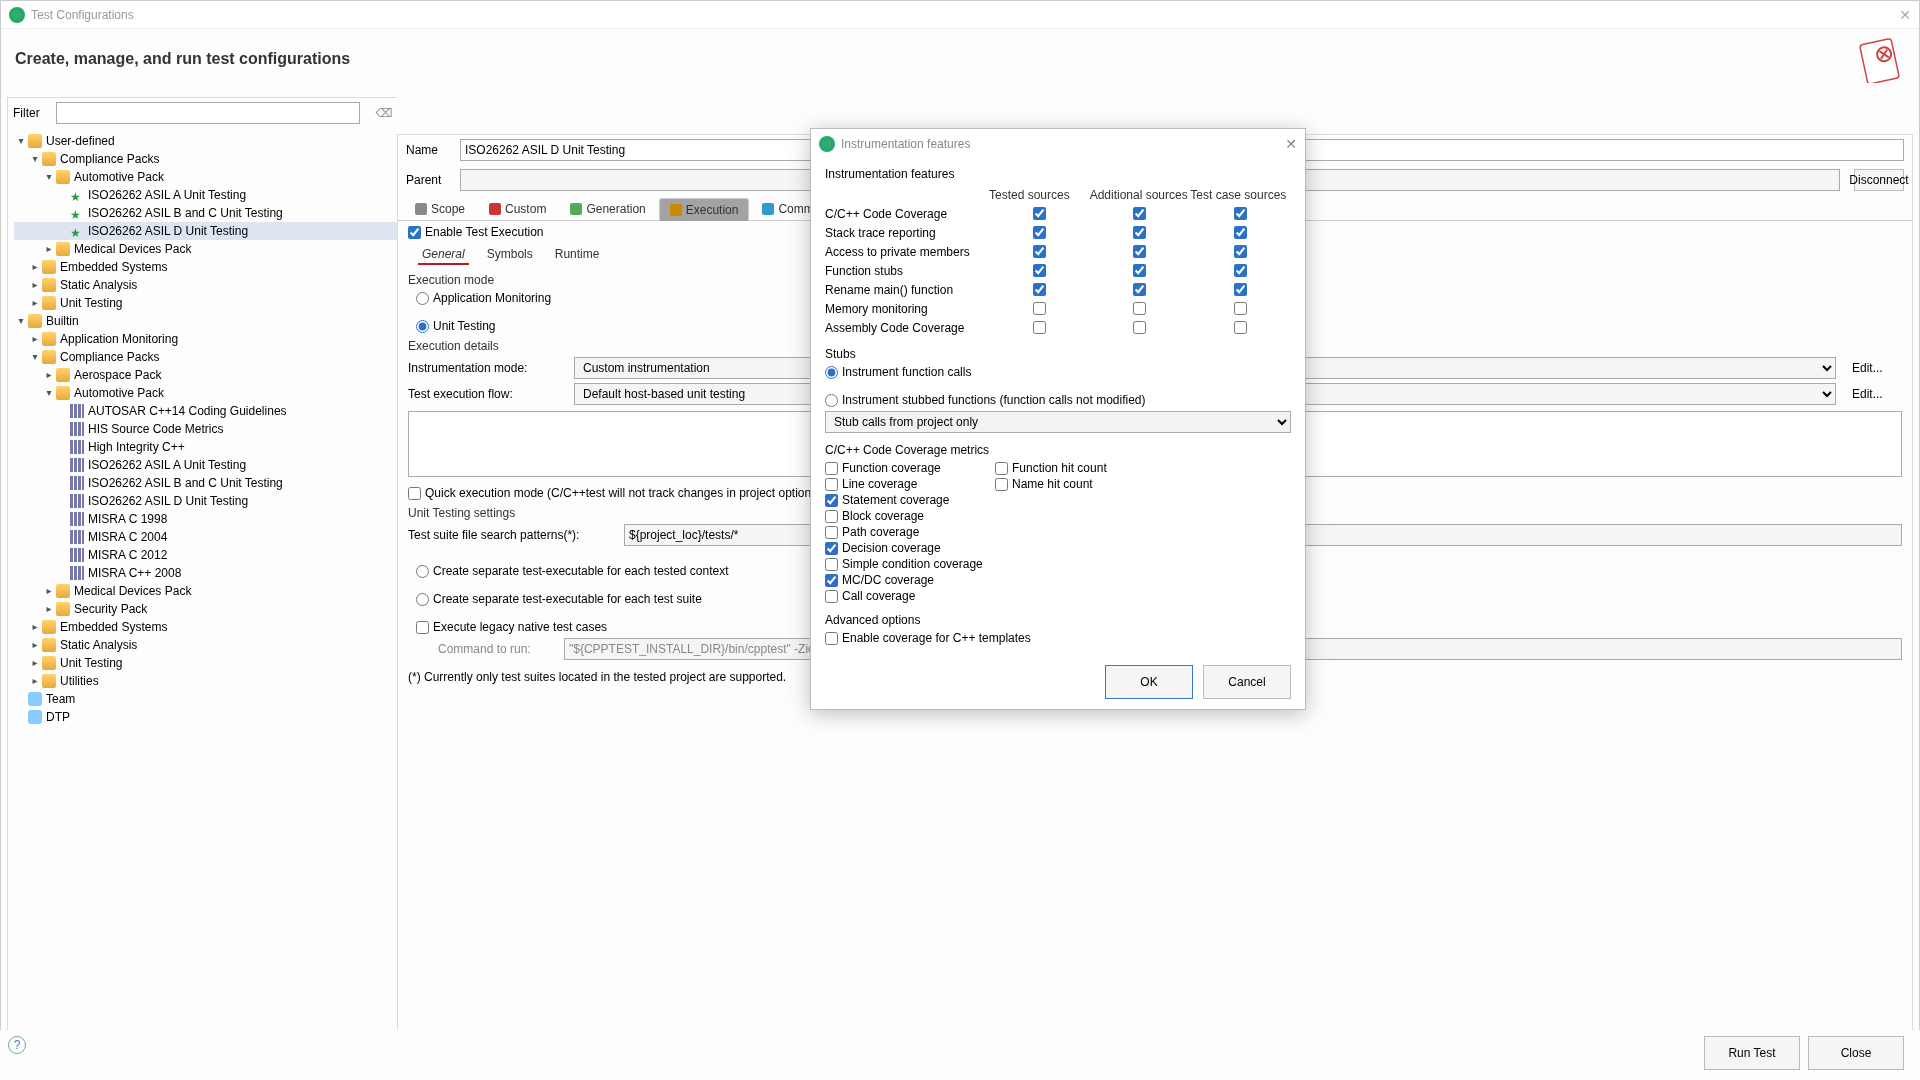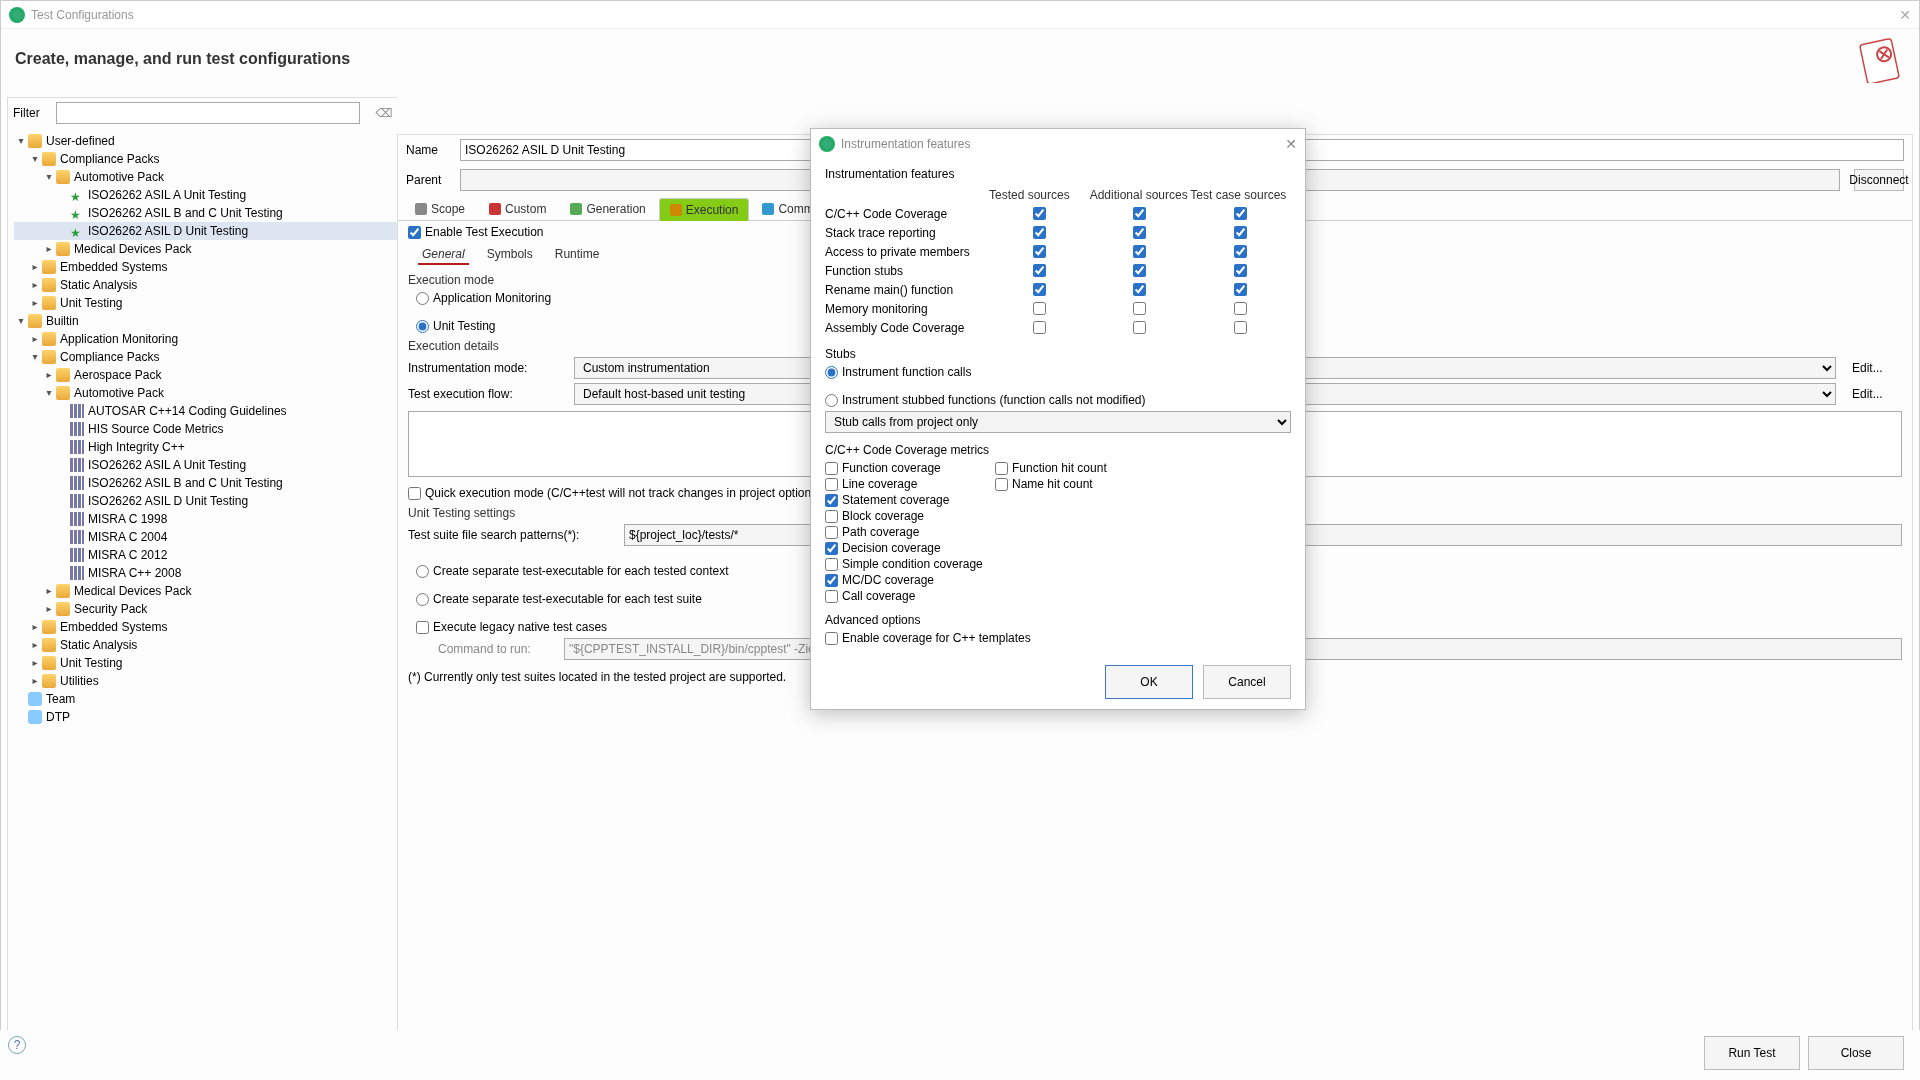--- a/index.html
+++ b/index.html
@@ -31,21 +31,21 @@
 .btn-row { display:flex; gap:6px; padding:6px;}
 .btn { flex:1; height:34px; background:#f5f5f5; border:1px solid #bbb; cursor:pointer; display:flex; align-items:center; justify-content:center;}
 .btn.disabled{color:#999; background:#f5f5f5; cursor:default;}
 .right-panel { flex:1; display:flex; flex-direction:column; border:1px solid #ddd;margin-top:37px; }
 .field-row { display:flex; align-items:center; padding:4px 8px; gap:8px;}
 .field-row label{ width:46px;}
 .field-row input,.field-row select { flex:1; height:22px; border:1px solid #aaa; padding:0 4px; background:#fff;}
 .field-row .wide-btn{ width:50px; height:22px; border:1px solid #bbb; background:#f5f5f5; margin-left:6px; display:flex;align-items:center;justify-content:center;cursor:pointer;}
 .tab-strip { display:flex; border-bottom:1px solid #ccc; padding-left:6px; gap:2px; margin-top:2px;}
 .tab { padding:4px 10px; display:flex; align-items:center; gap:4px; border:1px solid transparent; border-bottom:none; cursor:pointer; color:#333;}
-.tab.active { border-color:#ccc; background:#84cc16; position:relative; top:1px; border-radius:3px 3px 0 0;}
+.tab.active { border-color:#ccc; background:#a3a3a3; position:relative; top:1px; border-radius:3px 3px 0 0;}
 .tab .ti { width:12px; height:12px; display:inline-block;}
 .sub-tabs { display:flex; gap:14px; padding:6px 10px 2px;}
 .sub-tab { padding:2px 4px; cursor:pointer; color:#333;}
 .sub-tab.active { border-bottom:2px solid #b91c1c;font-style:italic;}
 .content-pane { padding:4px 10px 10px; }
 .content-pane .group-title{ margin:6px 0 4px; color:#333;}
 .inline-row{display:flex; align-items:center; gap:16px; margin:4px 0;}
 .inline-row label.wide{width:150px;}
 .inline-row select,.inline-row input[type=text]{flex:1; height:22px; border:1px solid #aaa; padding:0 4px; background:#f5f5f5;}
 .footer-area{position:absolute; left:0; right:0; bottom:0; padding:6px 8px 10px; display:flex; flex-direction:column; gap:6px; background:#fdfdfd;}

